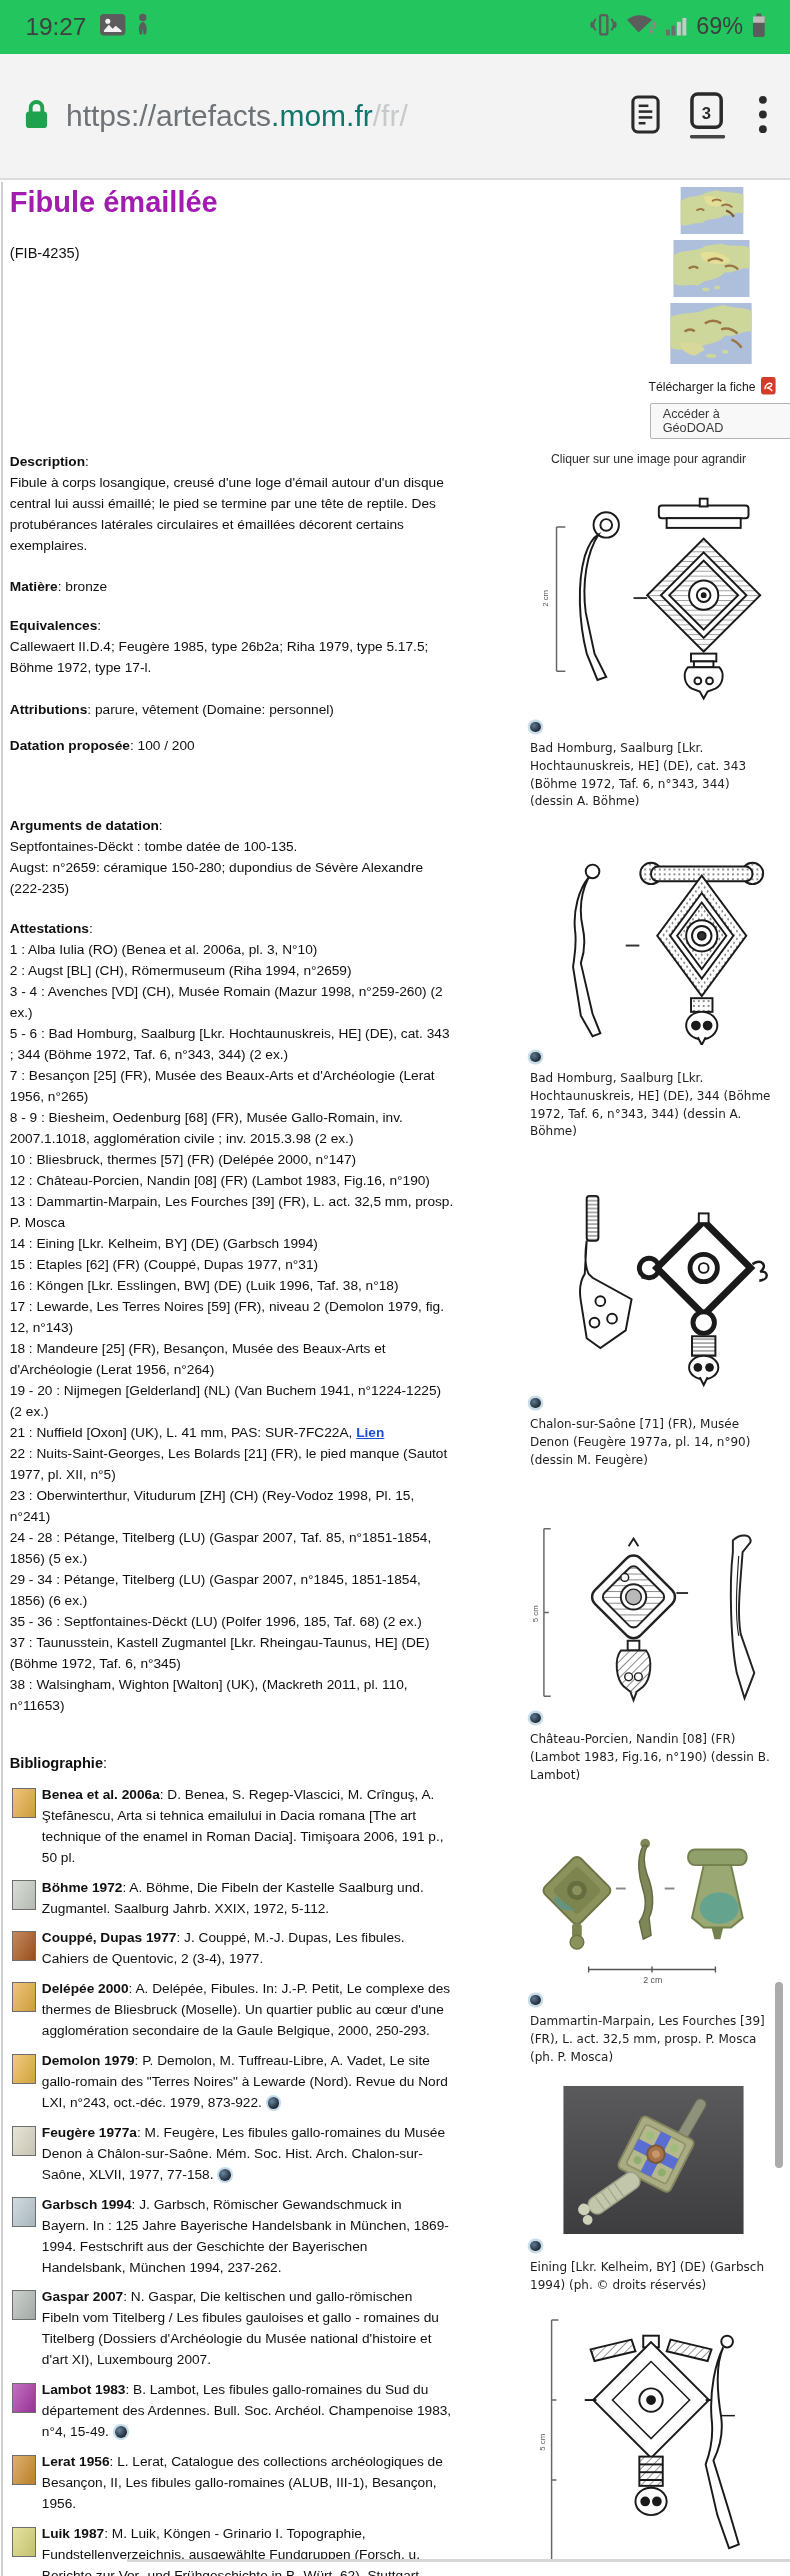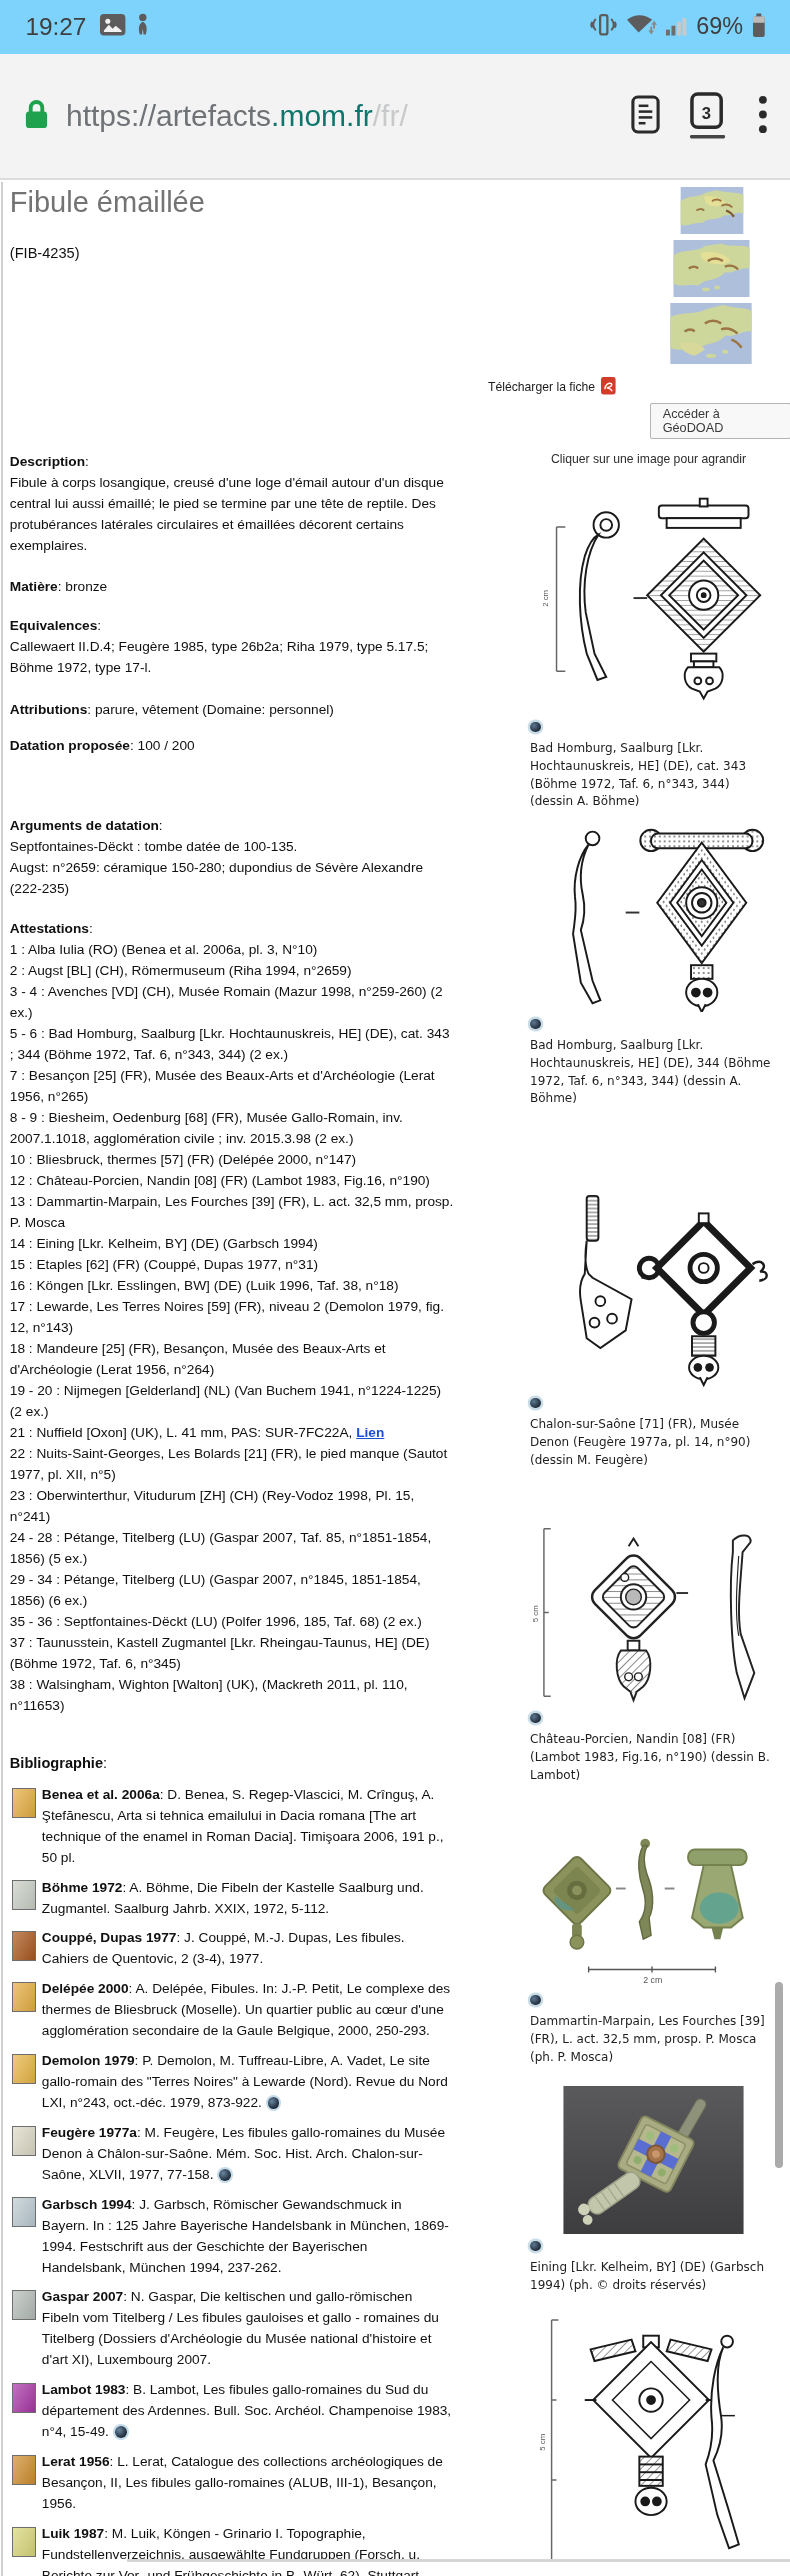--- a/index.html
+++ b/index.html
@@ -1,57 +1,57 @@
 <!DOCTYPE html>
 <html><head>
 <meta charset="utf-8">
 <style>
   html,body{margin:0;padding:0}
   body{width:791px;height:2576px;position:relative;background:#fff;overflow:hidden;
        font-family:"Liberation Sans",sans-serif;color:#111}
   
-  .statusbar{position:absolute;top:0;left:0;right:0;height:54px;background:#7dd3fc;
+  .statusbar{position:absolute;top:0;left:0;right:0;height:54px;background:#22c55e;
              display:flex;align-items:center;padding:0 25.4px;box-sizing:border-box;color:#3f3f3f}
   .sb-time{font-size:24.4px;font-weight:400;margin-right:13.7px}
   .sb-left-icons{display:flex;align-items:center;gap:9.8px}
   .sb-right{margin-left:auto;display:flex;align-items:center;gap:8.8px}
   .sb-batt-pct{font-size:23.4px;color:#3f3f3f}
   
   .urlbar{position:absolute;top:54px;left:0;right:0;height:126px;background:#f3f3f3;
           border-bottom:2px solid #dcdcdc;display:flex;align-items:center;
           padding:0 23.4px;box-sizing:border-box}
   .url-text{font-size:30px;margin-left:15.6px;white-space:nowrap;overflow:hidden;flex:1}
   .url-gray{color:#6f7377}.url-dark{color:#0f766e}.url-faded{color:#c7c9cb}
   .urlbar-actions{display:flex;align-items:center;gap:29px;margin-left:9.8px}
   .tabbox{position:relative;width:39px;height:49px}
   .tabbox .tnum{position:absolute;top:12.7px;left:0;width:33px;text-align:center;
                 font-size:16.6px;font-weight:bold;color:#2a2a2a}
   
   .page-edge{position:absolute;left:1px;top:182px;bottom:0;width:2px;background:#d0d0d0}
-  .h1{position:absolute;left:9.8px;top:186px;font-size:29px;font-weight:normal;color:#737373}
+  .h1{position:absolute;left:9.8px;top:186px;font-size:29px;font-weight:bold;color:#a21caf}
   .fibid{position:absolute;left:9.8px;top:245px;font-size:14.6px;font-weight:normal}
   
   .sec{position:absolute;left:9.8px;width:447px;font-size:13.7px;line-height:21px;color:#101010}
   .lbl{font-weight:bold}
   .lbl::after{content:":";font-weight:normal}
   .inline-val{font-weight:normal}
   .att{margin:0}
   .att-link{font-weight:bold;text-decoration:underline;color:#1d4ed8;cursor:pointer}
   .bib{position:relative;padding-left:32px;margin-bottom:8.8px;min-height:35px}
   .bthumb{position:absolute;left:2px;top:3.9px;width:24.4px;height:30px;border:1px solid #6e6e6e;
           box-sizing:border-box;
           background-image:linear-gradient(120deg,rgba(255,255,255,.30),rgba(0,0,0,.10))}
   .btext{width:410px}
   .bicon{display:inline-block;vertical-align:-2px;margin-left:5.9px}
   .preview{width:11.7px;height:11.7px;border-radius:50%;
            background:radial-gradient(circle at 35% 35%,#6b86a0,#22303f 65%);
            box-shadow:0 0 0 2px #c4dcea}
   
   .map{position:absolute;cursor:pointer}
-  .dl-row{position:absolute;left:488px;top:377px;width:288px;text-align:left;font-size:12.2px;color:#1c1c1c}
+  .dl-row{position:absolute;left:488px;top:377px;width:288px;text-align:right;font-size:12.2px;color:#1c1c1c}
   .dl-row svg{vertical-align:-3.9px;margin-left:5.9px}
   .geo-btn{position:absolute;left:650px;top:403px;font-size:12.7px;color:#3a3a3a;
            background:#f8f8f8;border:1px solid #b4b4b4;border-radius:2px;padding:2.9px 11.7px;cursor:pointer}
   .hint{position:absolute;left:551px;top:452px;font-size:12.2px;color:#2c2c2c}
   .fig{position:absolute;left:530px;width:246px;text-align:left}
   .fig svg{display:block;margin:0 auto}
   .zoomdot{display:inline-block;width:10.7px;height:10.7px;border-radius:50%;margin:6.8px 0 3.9px;
            background:radial-gradient(circle at 35% 35%,#5d7891,#24313f 65%);
            box-shadow:0 0 0 2.4px #c9dde9;cursor:pointer}
   .fig-cap{font-family:"DejaVu Sans",sans-serif;font-size:12px;line-height:17.6px;color:#1e1e1e}
@@ -334,21 +334,21 @@
       <path d="M-16,74 C-22,80 -20,92 -12,96 L-4,99 L0,106 L4,99 L12,96 C20,92 22,80 16,74 Z"></path>
       <circle cx="-6" cy="88" r="3.5"></circle>
           <circle cx="6" cy="88" r="3.5"></circle>
     </g>
   </svg>
   </div>
   <span class="zoomdot"></span>
   <div class="fig-cap">Bad Homburg, Saalburg [Lkr. Hochtaunuskreis, HE] (DE), cat. 343 (Böhme 1972, Taf. 6, n°343, 344) (dessin A. Böhme)</div>
 </div>
 
-<div class="fig" style="top:817px">
+<div class="fig" style="top:850px">
   <div>
   <svg width="234" height="195" viewBox="0 0 240 200">
     <defs>
           <pattern id="p2d" width="5" height="5" patternUnits="userSpaceOnUse">
             <rect width="5" height="5" fill="#fff"></rect>
             <circle cx="2" cy="2" r="0.9" fill="#555"></circle>
           </pattern>
         </defs>
     <g stroke="#1a1a1a" fill="#fff" stroke-width="2">
       <circle cx="58" cy="22" r="7"></circle>

